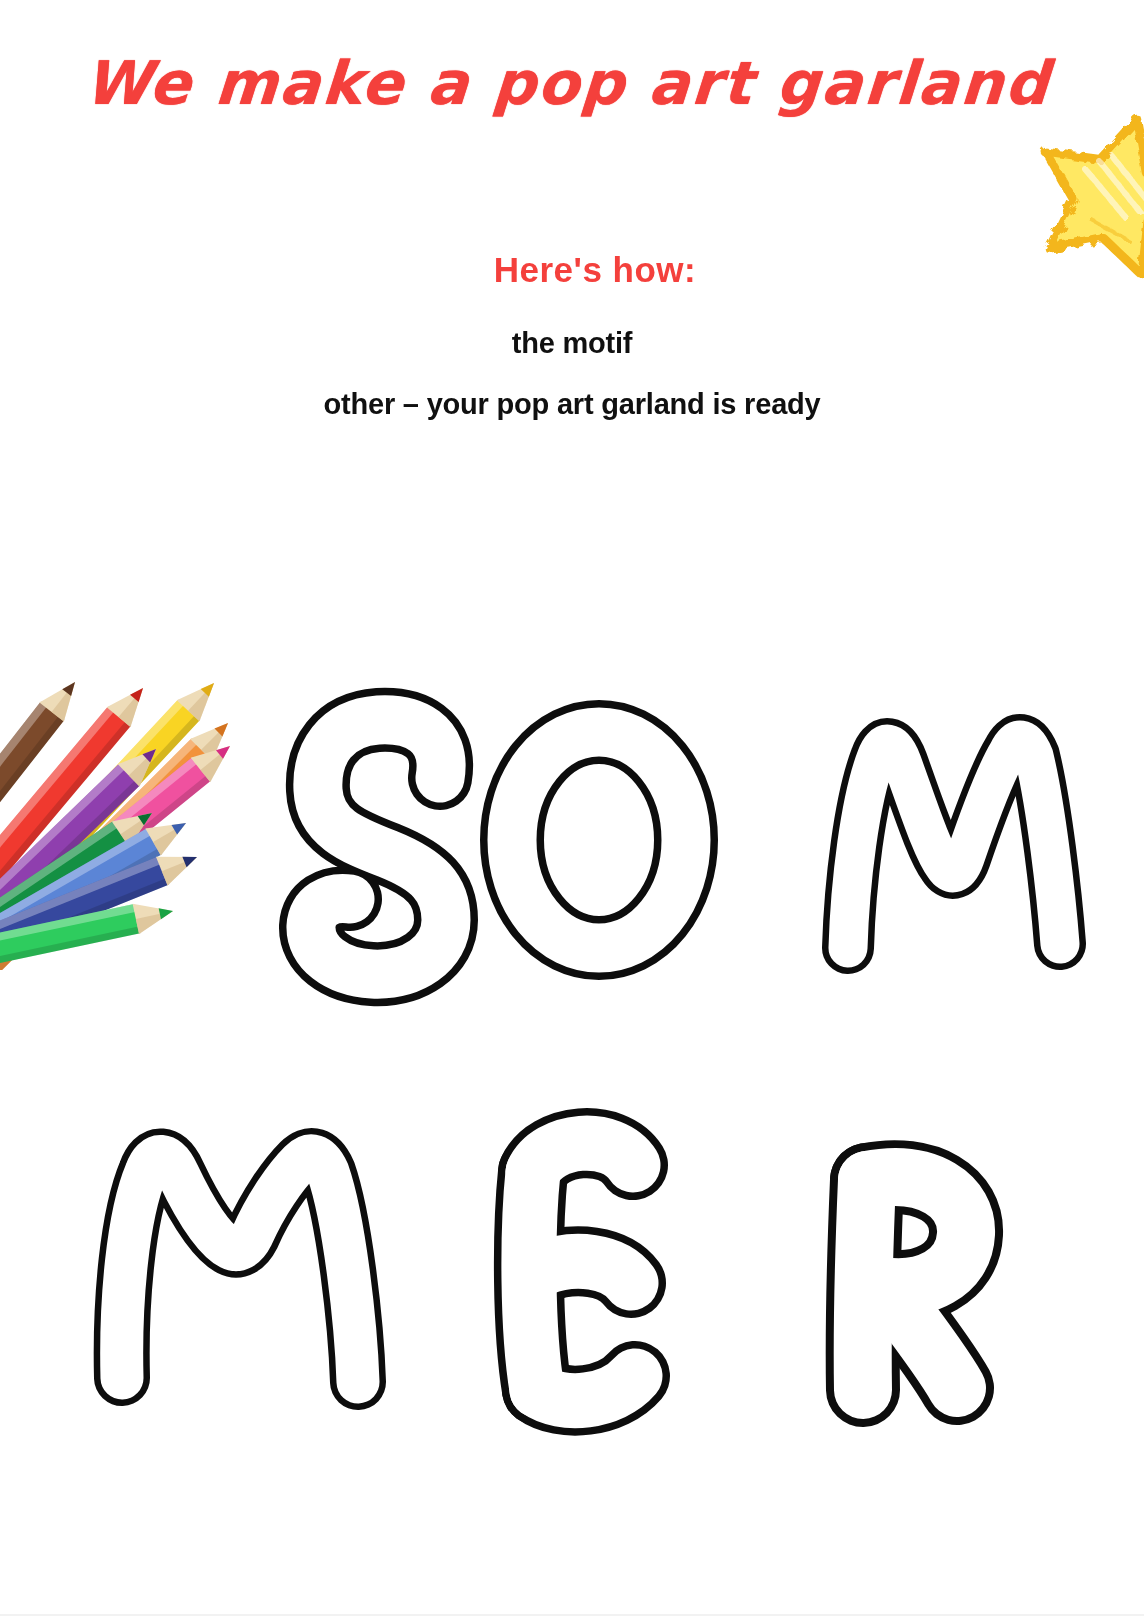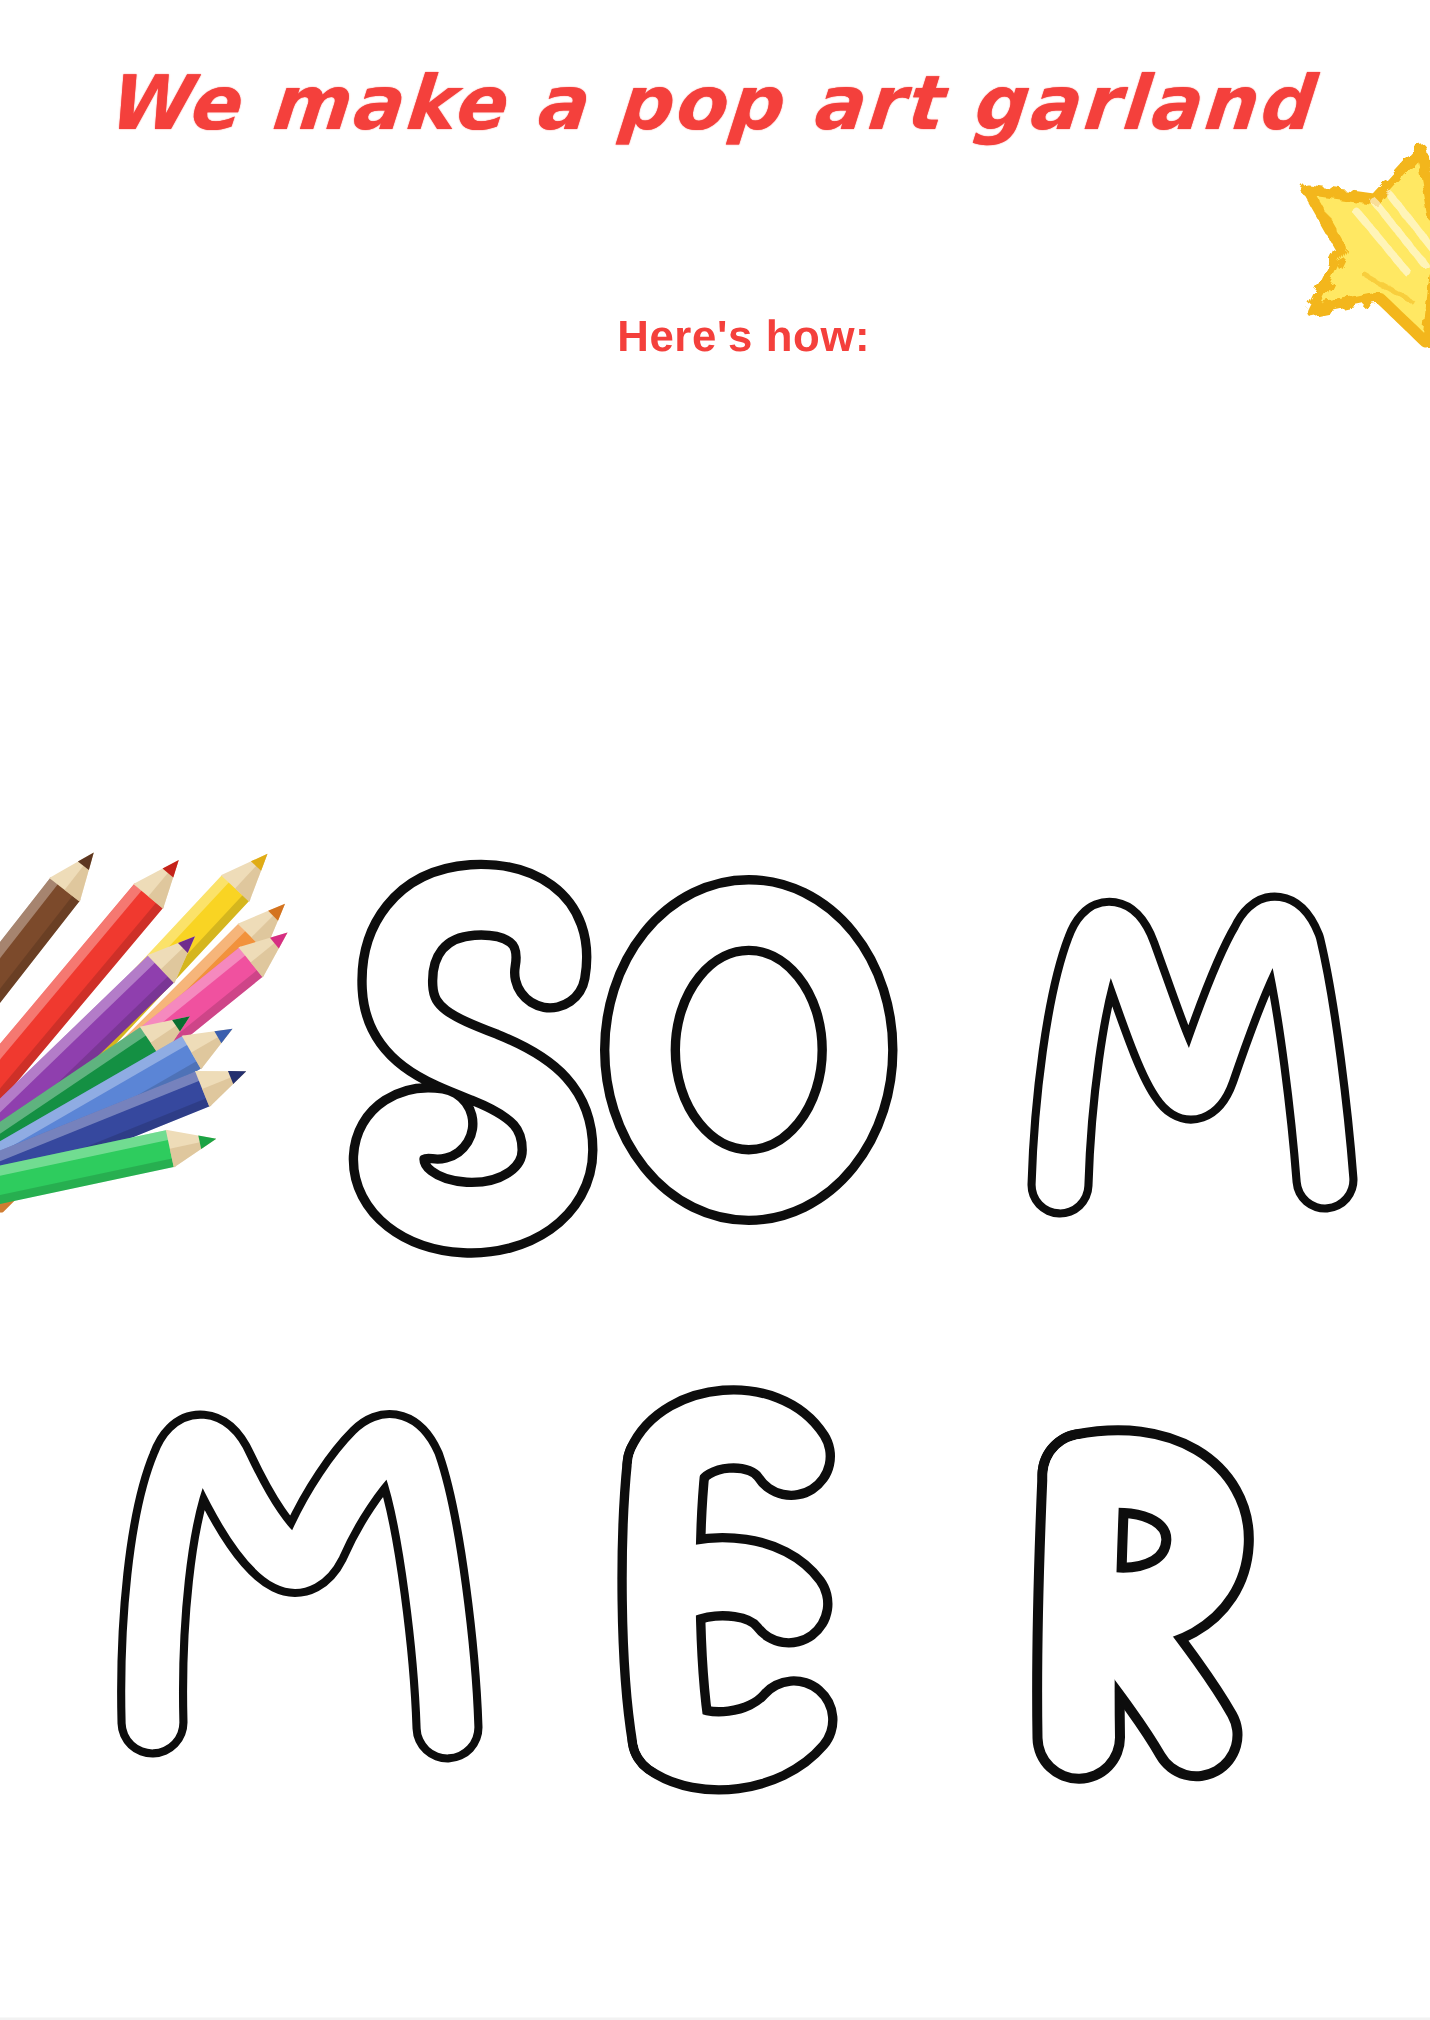--- a/index.html
+++ b/index.html
@@ -71,20 +71,22 @@
       <line x1="86" y1="70" x2="126" y2="118" stroke="#ffffff" stroke-width="6" opacity="0.55" stroke-linecap="round"></line>
       <line x1="100" y1="62" x2="140" y2="112" stroke="#ffffff" stroke-width="6" opacity="0.55" stroke-linecap="round"></line>
       <line x1="112" y1="56" x2="150" y2="104" stroke="#ffffff" stroke-width="6" opacity="0.55" stroke-linecap="round"></line>
       <line x1="92" y1="120" x2="128" y2="140" stroke="#f3b61a" stroke-width="4" opacity="0.5" stroke-linecap="round"></line>
     </g>
 </svg>
 
 <div class="heading" style="color: rgb(244, 64, 60);">Here's how:</div>
 
 <div class="howto">
+  <div class="line">the motif</div>
+  <div class="line">other – your pop art garland is ready</div>
 </div>
 
 <svg class="pencils-svg" width="250" height="330" viewBox="0 0 250 330">
   <g id="pencils-group">
       <g transform="translate(75,42) rotate(-52)">
         <rect x="-436" y="-15" width="400" height="30" rx="2" fill="#7c4a2b"></rect>
         <rect x="-436" y="-15" width="400" height="8" fill="#ffffff" opacity="0.32"></rect>
         <rect x="-436" y="8" width="400" height="7" fill="#000000" opacity="0.14"></rect>
         <polygon points="-38,-15.5 0,0 -38,15.5" fill="#eedcb8"></polygon>
         <polygon points="-38,0 0,0 -38,15.5" fill="#d9bd92" opacity="0.7"></polygon>

